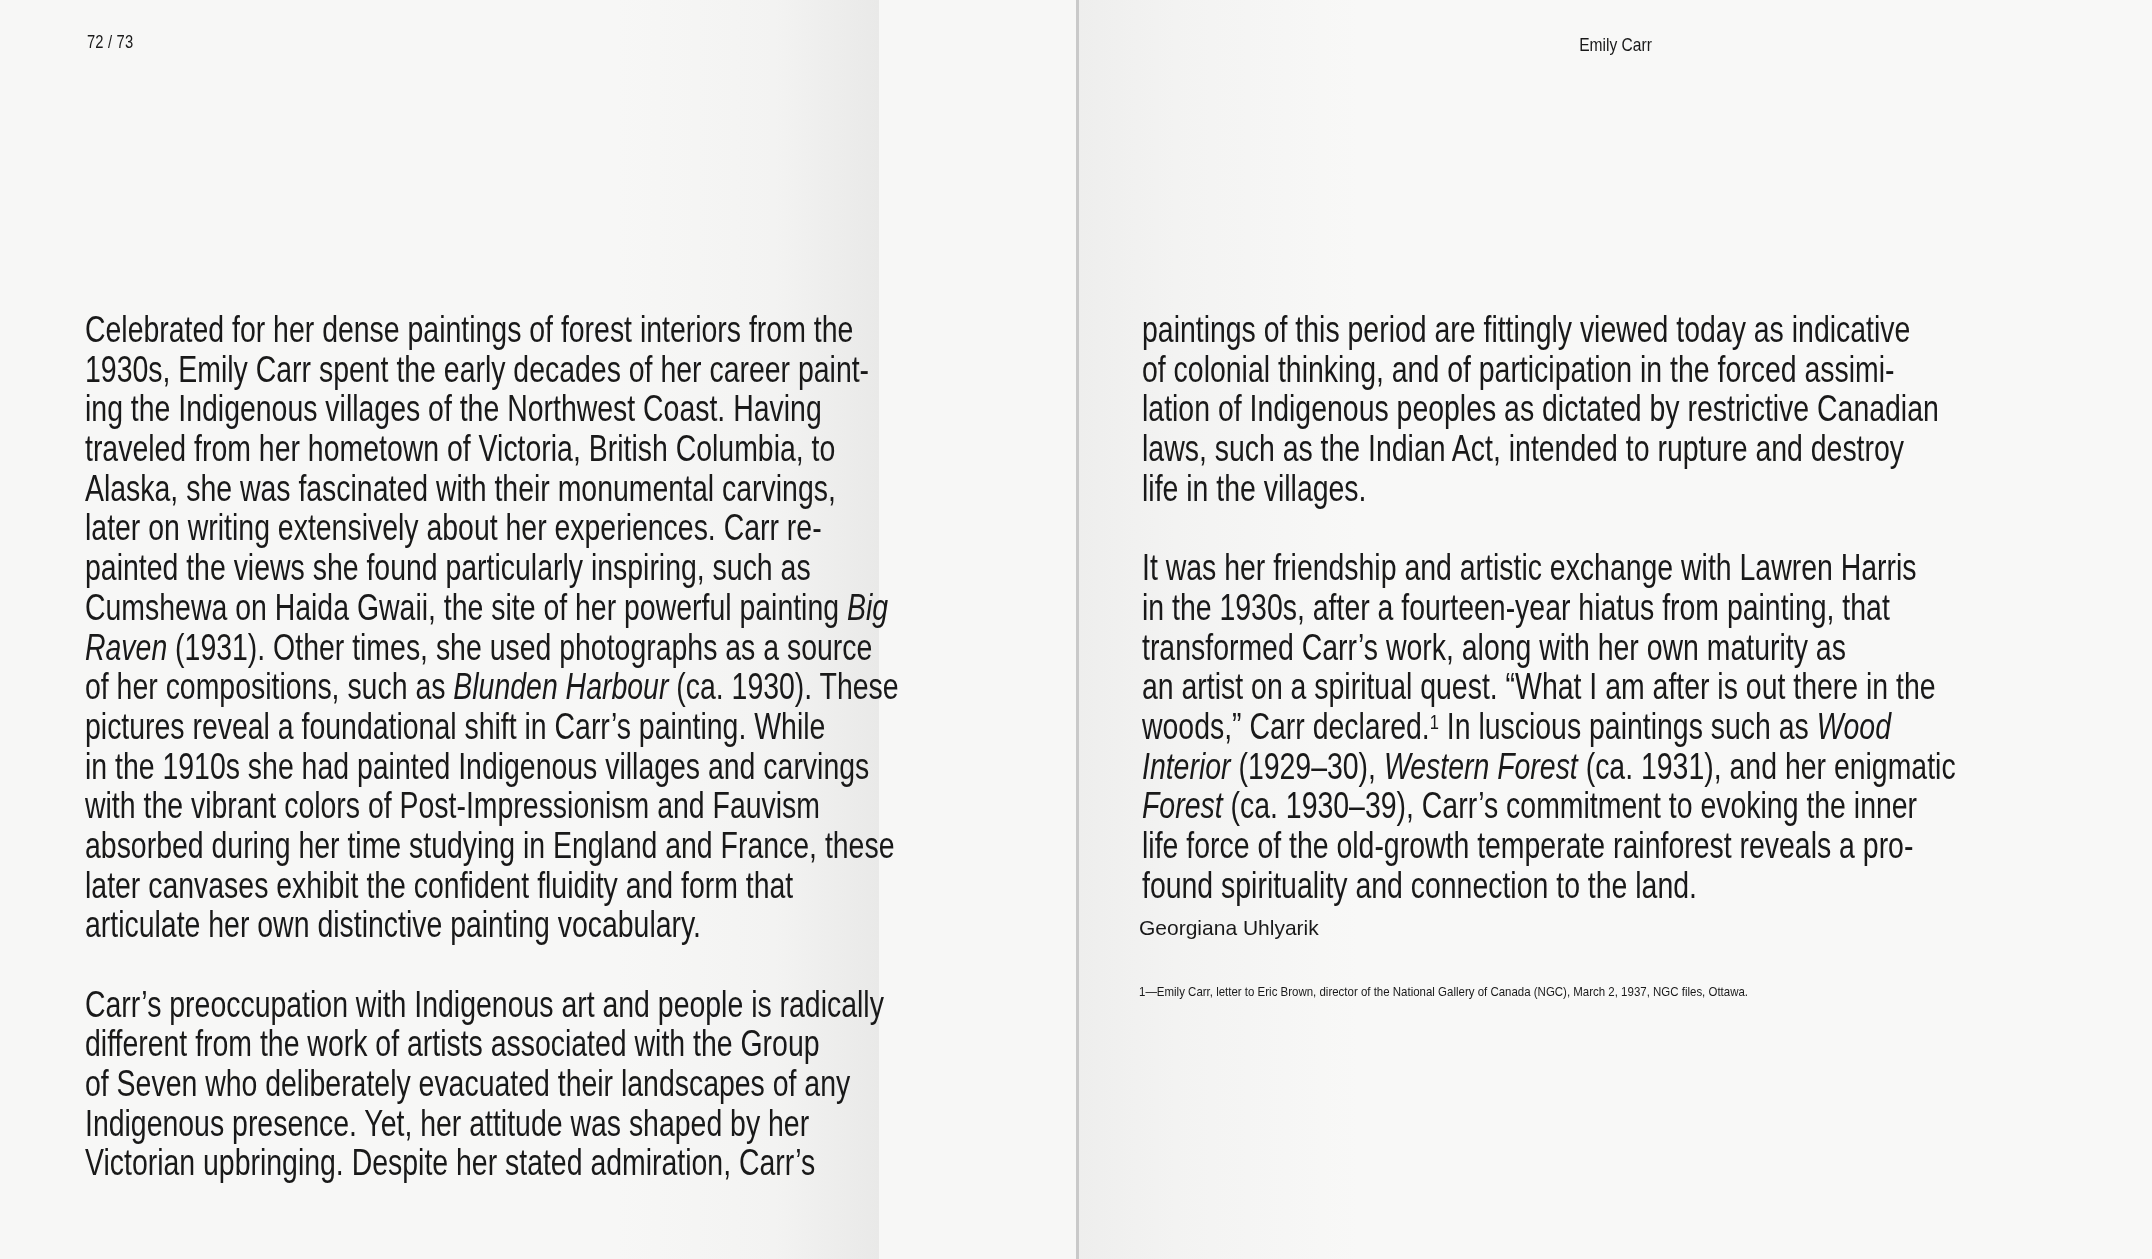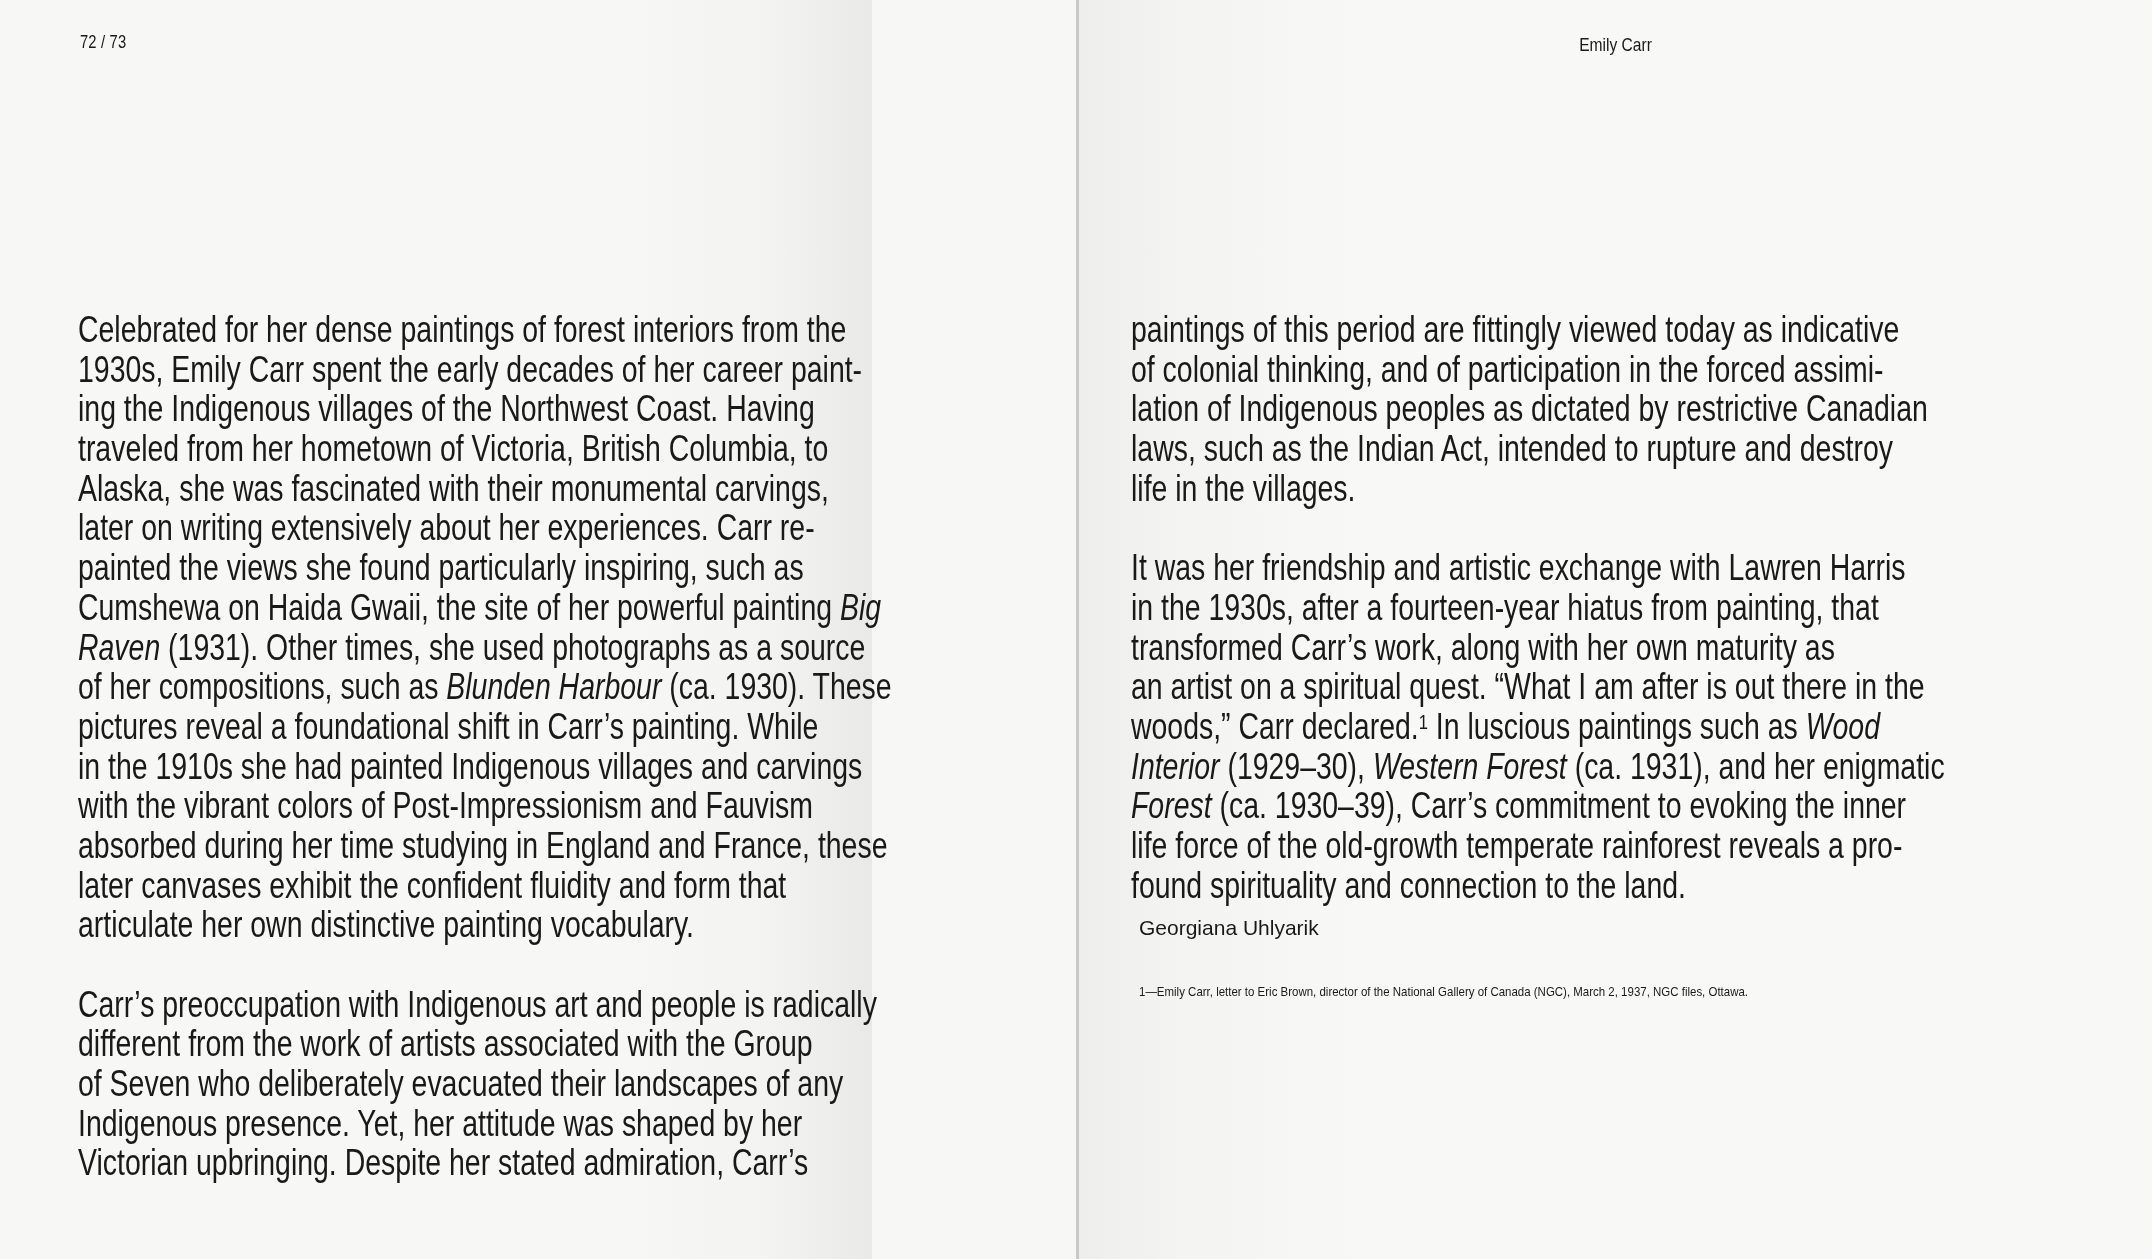--- a/index.html
+++ b/index.html
@@ -14,21 +14,21 @@
     overflow: hidden;
     font-family: "Liberation Sans", "DejaVu Sans", sans-serif;
     color: #191919;
   }
   .page {
     position: absolute;
     top: 0;
     height: 100%;
   }
   .page-left {
-    left: 0;
+    left: 7px;
     width: 872px;
     background: linear-gradient(90deg, #f7f7f6 0%, #f7f7f6 70%, #f3f3f2 88%, #e9e9e8 100%);
   }
   .page-right {
     left: 1079px;
     width: 1073px;
     background: linear-gradient(90deg, #eeeeed 0%, #f3f3f2 9%, #f8f8f7 26%, #f8f8f7 100%);
   }
   .gutter-line {
     position: absolute;
@@ -58,21 +58,21 @@
     transform: scaleX(0.82);
     transform-origin: 50% 50%;
     white-space: nowrap;
   }
   .column {
     position: absolute;
     top: 310px;
     width: 980px;
   }
   .column-left  { left: 78px; }
-  .column-right { left: 52px; }
+  .column-right { left: 63px; }
   .para + .para { margin-top: 39.7px; }
   .line {
     height: 39.7px;
     line-height: 39.7px;
     font-size: 36px;
     white-space: nowrap;
     width: max-content;
     transform: scaleX(0.79);
     transform-origin: 0 50%;
   }

